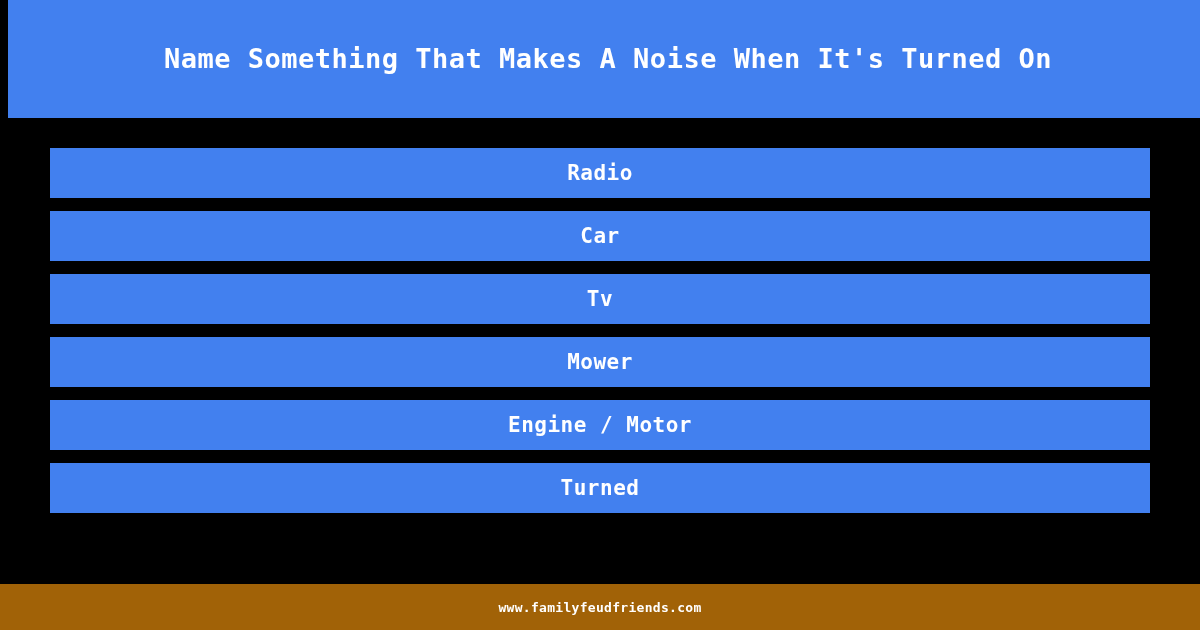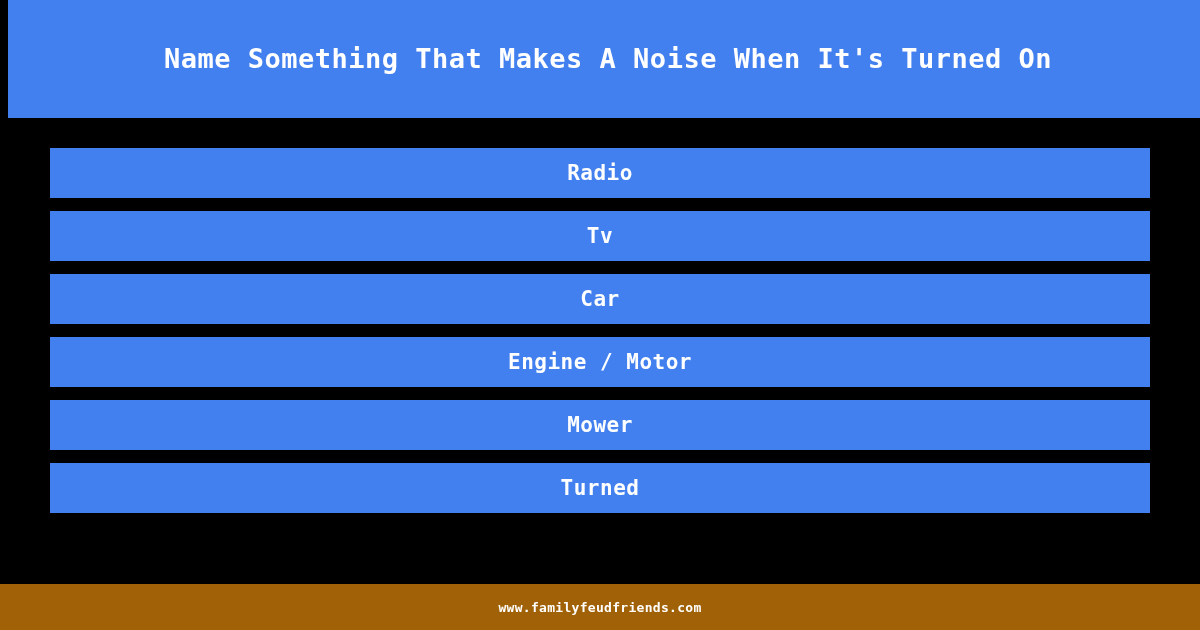--- a/index.html
+++ b/index.html
@@ -90,30 +90,30 @@
 
   <div class="header">
     <div class="header-title">Name Something That Makes A Noise When It's Turned On</div>
   </div>
 
   <div class="answers">
     <div class="answer-row">
       <span class="answer-text">Radio</span>
     </div>
     <div class="answer-row">
+      <span class="answer-text">Car</span>
+    </div>
+    <div class="answer-row">
       <span class="answer-text">Tv</span>
     </div>
     <div class="answer-row">
-      <span class="answer-text">Car</span>
+      <span class="answer-text">Mower</span>
     </div>
     <div class="answer-row">
       <span class="answer-text">Engine / Motor</span>
-    </div>
-    <div class="answer-row">
-      <span class="answer-text">Mower</span>
     </div>
     <div class="answer-row">
       <span class="answer-text">Turned</span>
     </div>
   </div>
 
   <div class="footer">
     <span class="footer-text">www.familyfeudfriends.com</span>
   </div>
 

